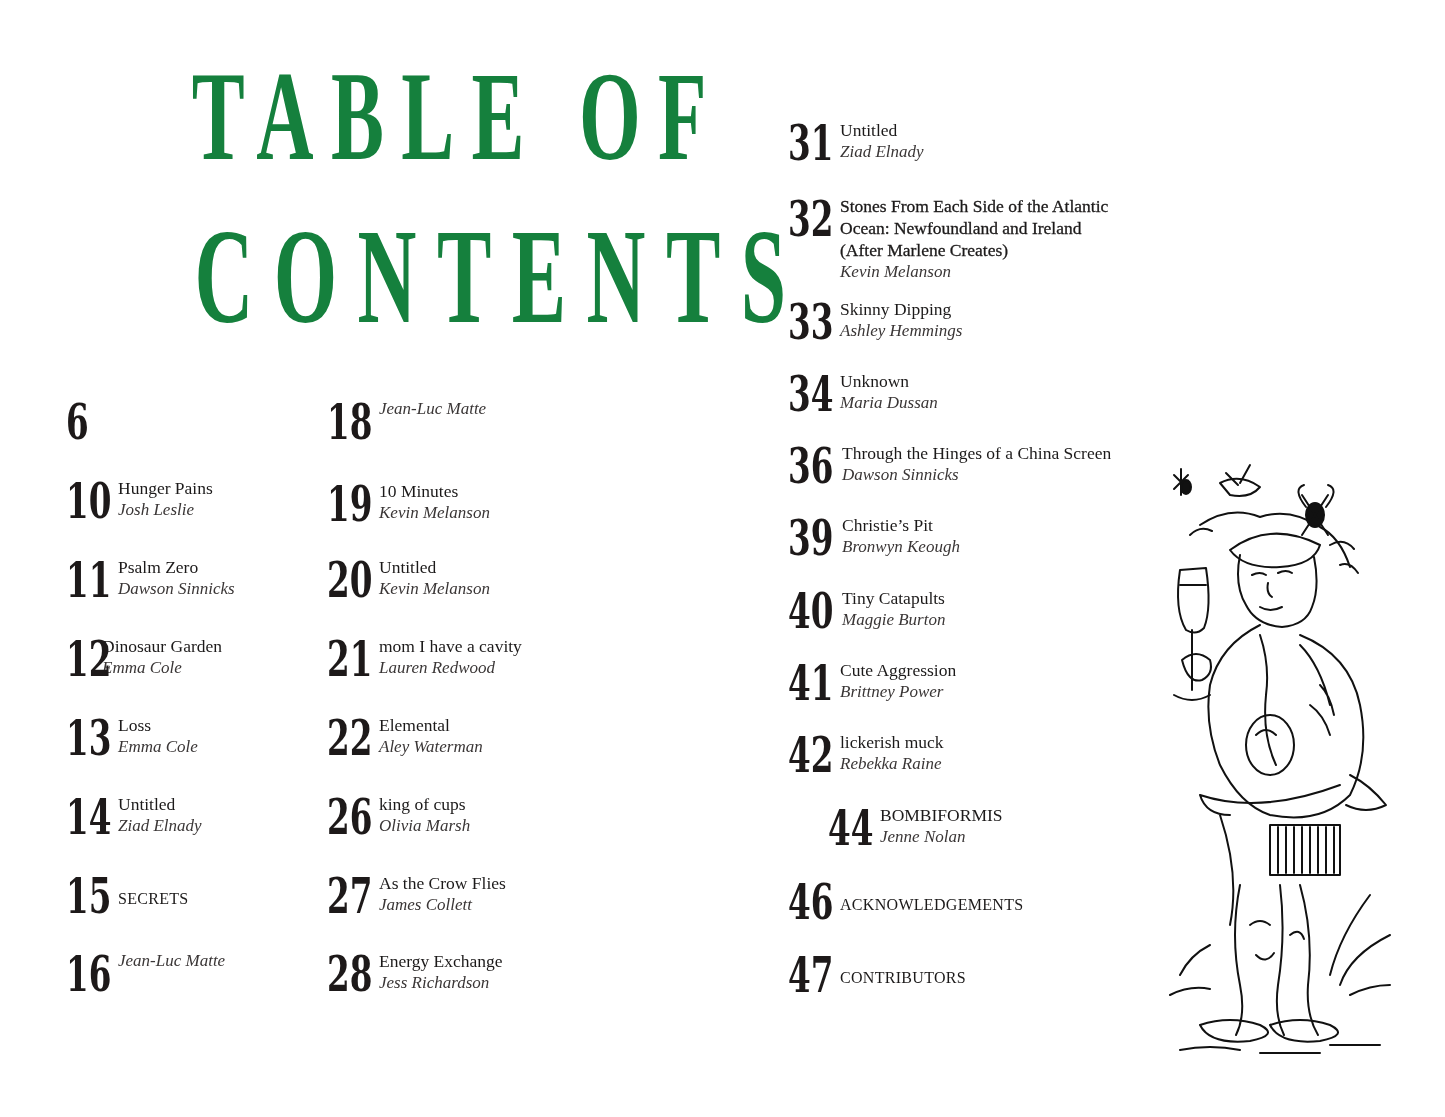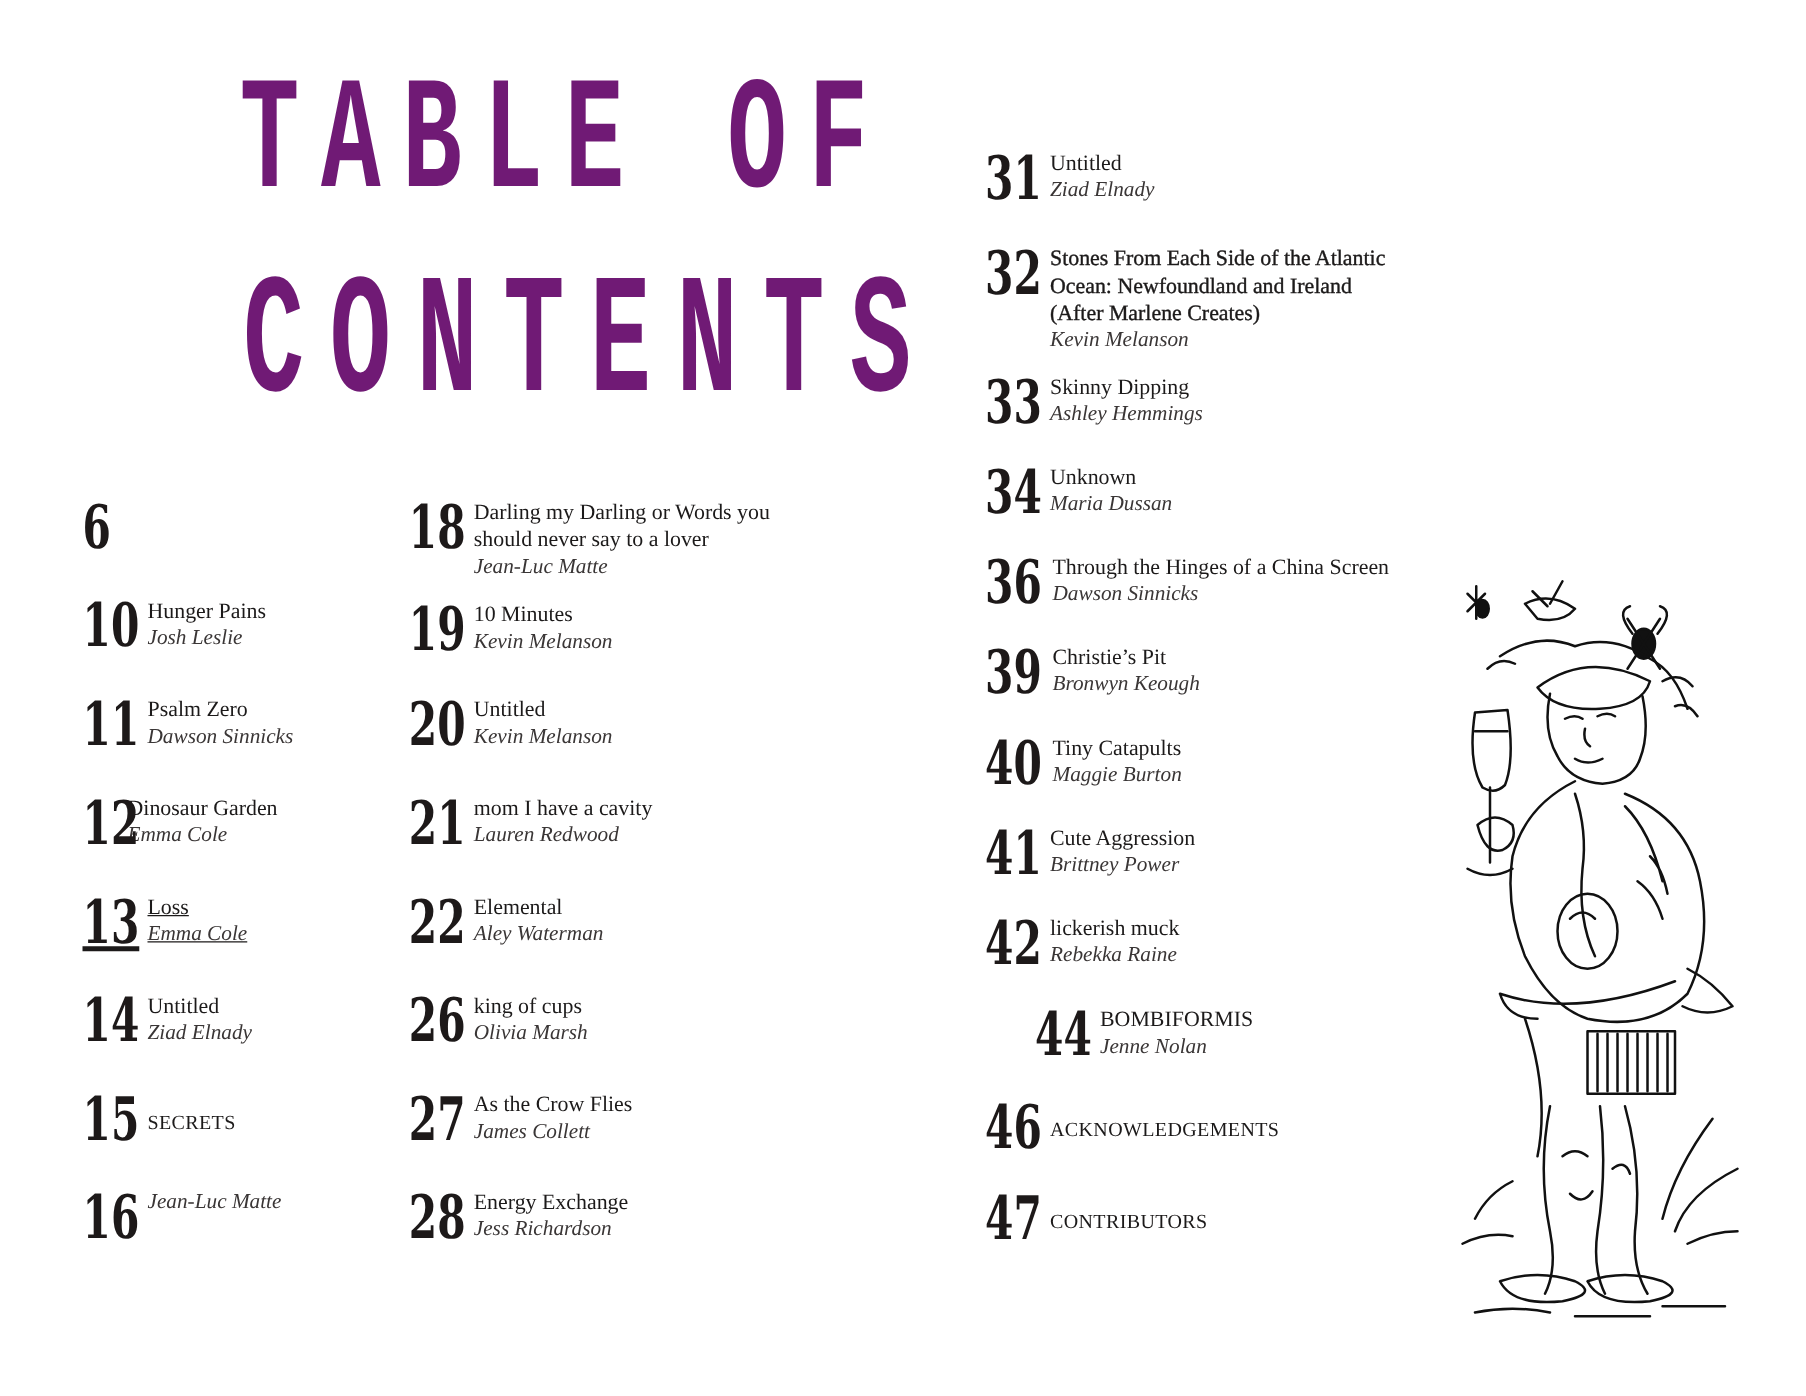--- a/index.html
+++ b/index.html
@@ -1,17 +1,17 @@
 <!DOCTYPE html>
 <html><head>
 <meta charset="utf-8">
 <style>
   html, body { margin:0; padding:0; background:#fff; }
   body { width:1445px; height:1117px; position:relative; overflow:hidden; font-family:"Liberation Serif","DejaVu Serif",serif; color:#1c1a1a; }
-  .title { position:absolute; left:70px; top:52px; width:590px; font-family:Liberation Mono, monospace; font-weight:bold; text-align:center; color:#701a75; line-height:1; }
+  .title { position:absolute; left:70px; top:52px; width:590px; font-family:Liberation Serif, serif; font-weight:bold; text-align:center; color:#15803d; line-height:1; }
   .title .l1 { font-size:128px; letter-spacing:28px; transform:scaleX(0.62); transform-origin:center; white-space:nowrap; display:block; margin-left:12px; }
   .title .l2 { font-size:136px; letter-spacing:34px; transform:scaleX(0.60); transform-origin:center; white-space:nowrap; display:block; margin-top:28px; margin-left:8px; }
   .entry { position:absolute; display:flex; align-items:flex-start; }
   .num { font-family:"DejaVu Serif","Liberation Serif",serif; font-weight:bold; font-size:48px; line-height:48px; transform:scaleX(0.68); transform-origin:left top; width:36px; white-space:nowrap; color:#1d1919; }
   .entry .body { margin-left:14px; }
   .t { font-size:17.5px; line-height:22px; color:#1c1a1a; }
   .t.bold { font-weight:normal; -webkit-text-stroke:0.3px #1c1a1a; }
   .a { font-size:17px; line-height:22px; font-style:italic; color:#3a3636; }
   .caps { font-size:16px; line-height:22px; letter-spacing:0.3px; }
   .woodcut { position:absolute; left:1160px; top:455px; width:240px; height:605px; }
@@ -41,21 +41,21 @@
     <div class="a">Dawson Sinnicks</div>
   </div>
 </div>
 <div class="entry" style="left:66px; top:635px;">
   <div class="num">12</div>
   <div class="body" style="margin-left:0;">
     <div class="t">Dinosaur Garden</div>
     <div class="a">Emma Cole</div>
   </div>
 </div>
-<div class="entry" style="left:66px; top:714px;text-decoration:underline;">
+<div class="entry" style="left:66px; top:714px;">
   <div class="num">13</div>
   <div class="body" style="margin-left:16px;">
     <div class="t">Loss</div>
     <div class="a">Emma Cole</div>
   </div>
 </div>
 <div class="entry" style="left:66px; top:793px;">
   <div class="num">14</div>
   <div class="body" style="margin-left:16px;">
     <div class="t">Untitled</div>
@@ -71,21 +71,20 @@
 <div class="entry" style="left:66px; top:950px;">
   <div class="num">16</div>
   <div class="body" style="margin-left:16px; width:200px;">
     <div class="a">Jean-Luc Matte</div>
   </div>
 </div>
 
 <div class="entry" style="left:327px; top:398px;">
   <div class="num">18</div>
   <div class="body" style="margin-left:16px; width:280px;">
-    <div class="t">Darling my Darling  or Words you should never say to a lover</div>
     <div class="a">Jean-Luc Matte</div>
   </div>
 </div>
 <div class="entry" style="left:327px; top:480px;">
   <div class="num">19</div>
   <div class="body" style="margin-left:16px;">
     <div class="t">10 Minutes</div>
     <div class="a">Kevin Melanson</div>
   </div>
 </div>

